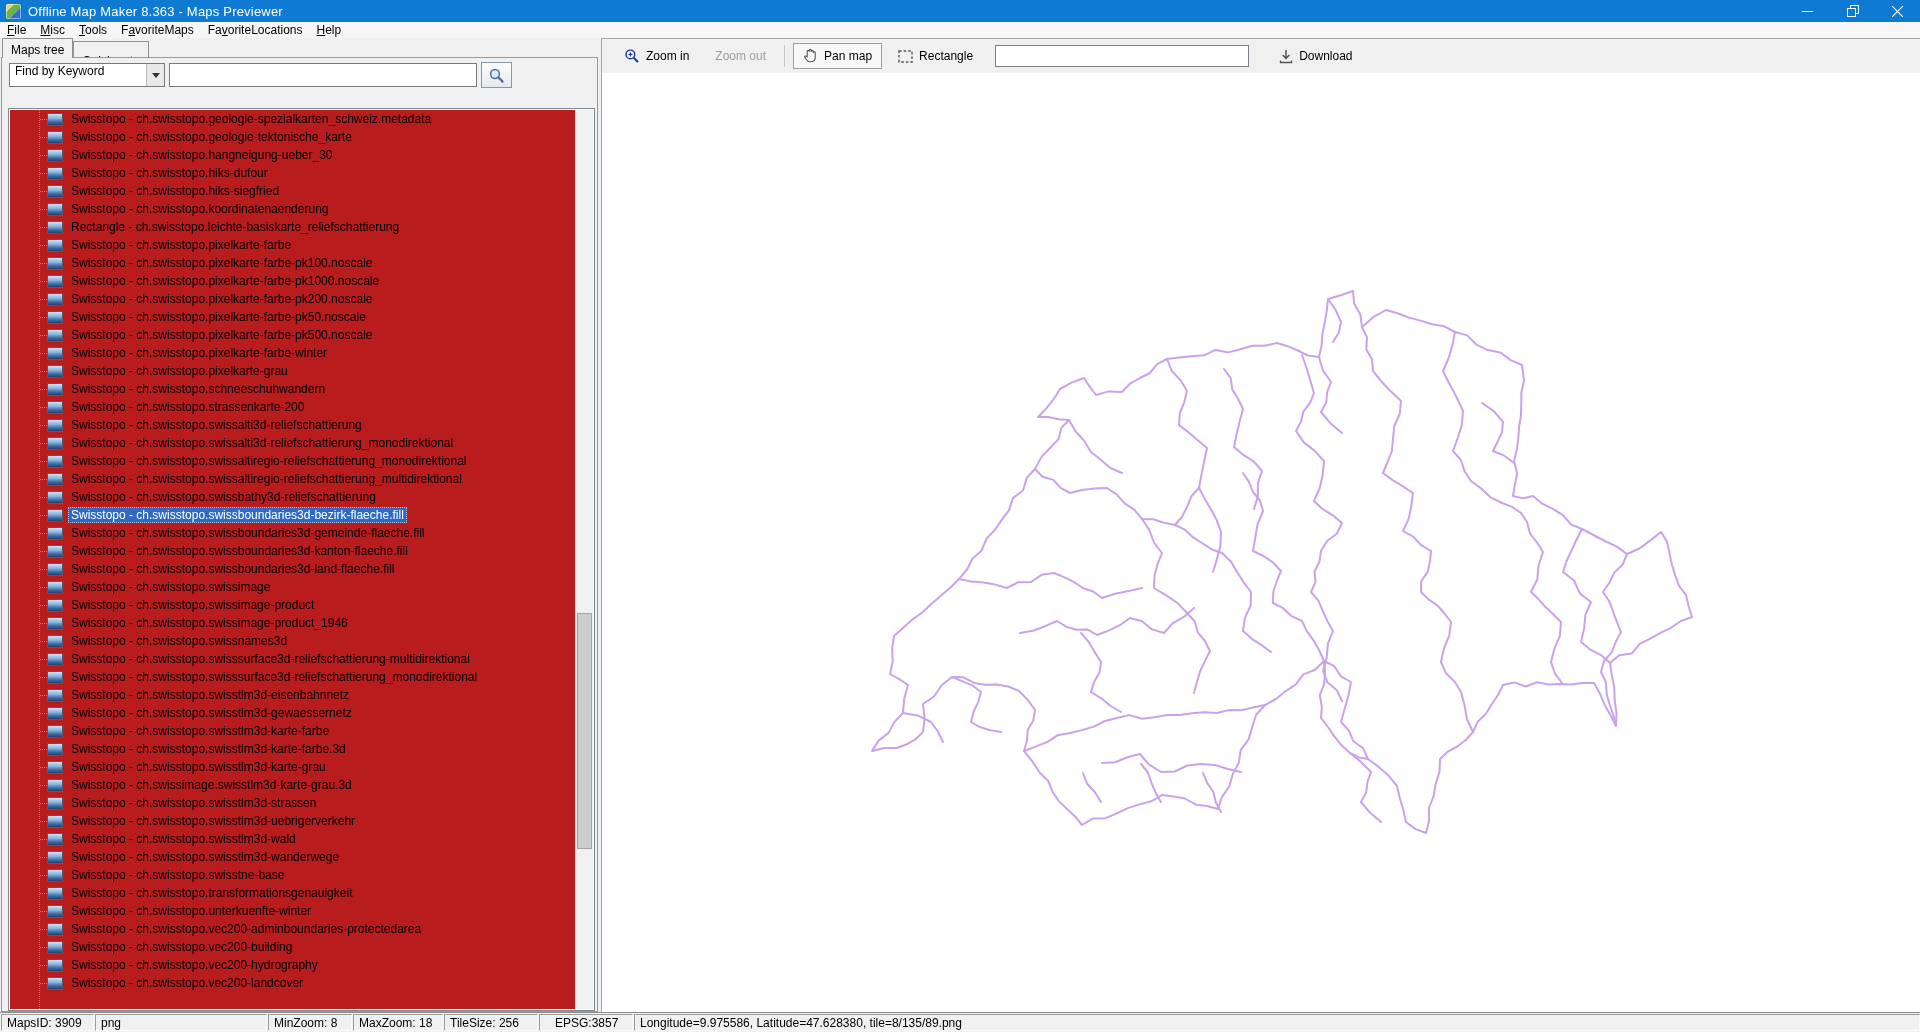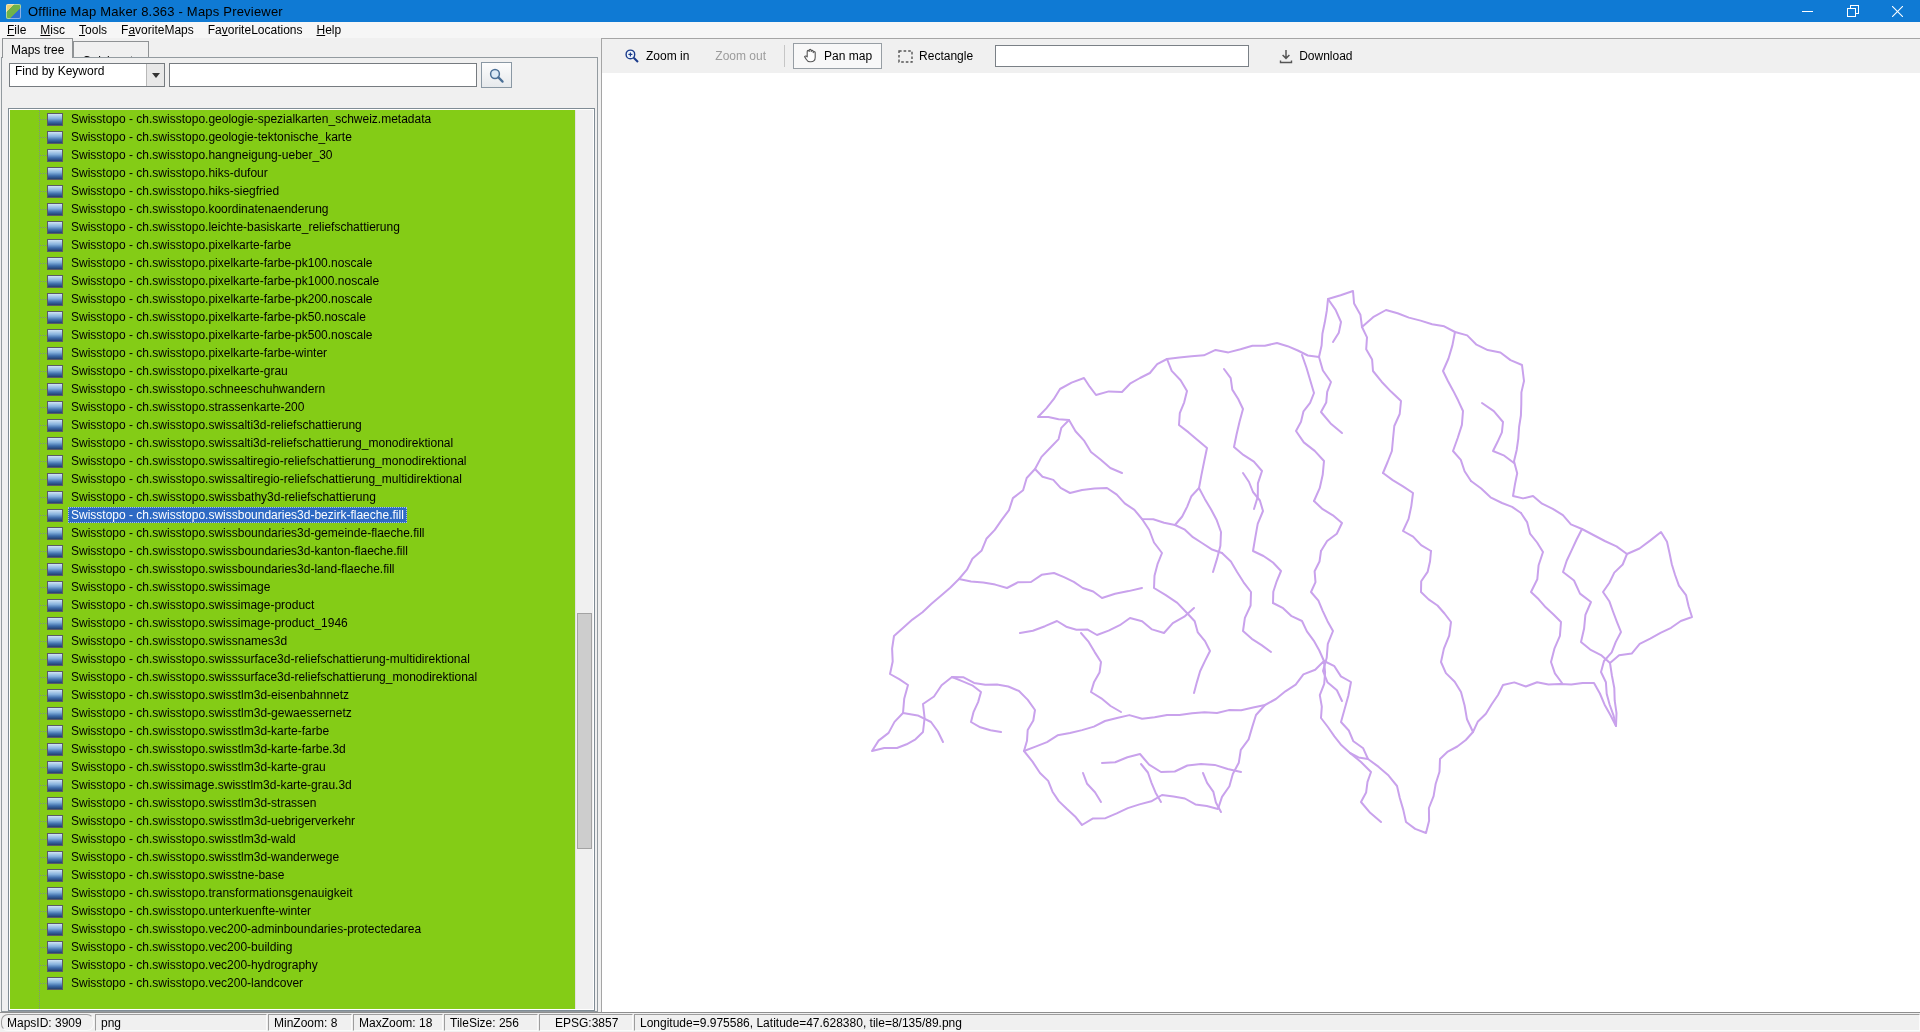--- a/index.html
+++ b/index.html
@@ -1,21 +1,21 @@
 <!DOCTYPE html>
 <html><head>
 <meta charset="utf-8">
 <style>
   html,body{margin:0;padding:0;background:#444;}
   .app{position:relative;width:1920px;height:1032px;background:#f0f0f0;
        font-family:"Liberation Sans",sans-serif;overflow:hidden;color:#000;}
 
   
   .titlebar{position:absolute;left:0;top:0;width:100%;height:22px;background:#0f7ad4;
-            display:flex;align-items:center;color:#000000;}
+            display:flex;align-items:center;color:#ffffff;}
   .app-icon{width:15px;height:15px;margin:0 7px 0 6px;border-radius:2px;
             background:linear-gradient(135deg,#e8d27a 0 30%,#6fb24a 30% 62%,#2f6fd0 62% 100%);
             box-shadow:inset 0 0 0 1px rgba(255,255,255,.45);}
   .title-text{font-size:13px;letter-spacing:.2px;}
   .win-controls{margin-left:auto;display:flex;height:100%;}
   .win-btn{width:45px;height:100%;display:flex;align-items:center;justify-content:center;}
   .win-btn svg{display:block;}
 
   
   .menubar{position:absolute;left:0;top:22px;width:100%;height:16px;background:#f6f6f6;
@@ -42,21 +42,21 @@
   .search-input{position:absolute;left:167px;top:5px;width:308px;height:24px;box-sizing:border-box;
                 border:1px solid #767b80;background:#fff;font-size:12px;padding:0 4px;outline:none;
                 font-family:"Liberation Sans",sans-serif;}
   .search-btn{position:absolute;left:479px;top:4px;width:31px;height:26px;box-sizing:border-box;
               border:1px solid #8a98a4;background:linear-gradient(#fdfdfd,#e6e9ec);
               display:flex;align-items:center;justify-content:center;}
 
   
   .listbox{position:absolute;left:6px;top:50px;width:587px;height:903px;box-sizing:border-box;
            border:1px solid #808c95;background:#fff;overflow:hidden;}
-  .rows{position:absolute;left:1px;top:1px;right:18px;bottom:1px;background:#84cc16;overflow:hidden;}
+  .rows{position:absolute;left:1px;top:1px;right:18px;bottom:1px;background:#b91c1c;overflow:hidden;}
   .tree-vline{position:absolute;left:29px;top:0;bottom:0;width:0;border-left:1px dotted #7e947e;}
   .trow{position:relative;height:18px;display:flex;align-items:center;padding-left:37px;white-space:nowrap;}
   .trow::before{content:'';position:absolute;left:30px;top:9px;width:7px;border-top:1px dotted #7e947e;}
   .ticon{flex:0 0 16px;width:16px;height:13px;margin-right:5px;box-sizing:border-box;border:1px solid #5a5a66;
          background:linear-gradient(180deg,#cfe3f4 0%,#86b2dd 40%,#3c6ca9 72%,#23406e 100%);}
   .rlabel{font-size:12px;padding:1px 3px;line-height:14px;}
   .trow.selected .rlabel{background:#2e6ac4;color:#fff;outline:1px dotted #aac4e8;outline-offset:-1px;}
   .vscroll{position:absolute;top:1px;right:1px;bottom:1px;width:17px;background:#f0f0f0;border-left:1px solid #e2e2e2;}
   .vthumb{position:absolute;left:1px;right:1px;top:56%;height:26%;background:#cdcdcd;border:1px solid #a3a3a3;}
 
@@ -74,21 +74,21 @@
   .tb-download{margin-left:18px;}
   .map-area{position:absolute;left:0;top:34px;right:0;bottom:0;background:#fff;overflow:hidden;}
   .map-area svg{position:absolute;left:0;top:0;}
 
   
   .statusbar{position:absolute;left:0;bottom:0;width:100%;height:20px;background:#f0f0f0;
              border-top:1px solid #8e8e8e;display:flex;font-size:12px;box-sizing:border-box;}
   .scell{box-sizing:border-box;margin:1px 0 1px 1px;padding:0 5px;display:flex;align-items:center;
          white-space:nowrap;overflow:hidden;
          border:1px solid;border-color:#9d9d9d #fbfbfb #fbfbfb #9d9d9d;}
-  .scell:nth-child(1){width:93px;border-radius:7px;}
+  .scell:nth-child(1){width:93px;}
   .scell:nth-child(2){width:172px;}
   .scell:nth-child(3){width:84px;}
   .scell:nth-child(4){width:90px;}
   .scell:nth-child(5){width:94px;}
   .scell:nth-child(6){width:94px;padding-left:15px;}
   .scell:nth-child(7){flex:1;}
 </style>
 </head>
 <body>
 
@@ -168,21 +168,21 @@
           <div class="trow">
             <span class="ticon"></span>
             <span class="rlabel">Swisstopo - ch.swisstopo.hiks-siegfried</span>
           </div>
           <div class="trow">
             <span class="ticon"></span>
             <span class="rlabel">Swisstopo - ch.swisstopo.koordinatenaenderung</span>
           </div>
           <div class="trow">
             <span class="ticon"></span>
-            <span class="rlabel">Swisstopo - ch.swisstopo.leichte-basiskarte_reliefschattierung</span>
+            <span class="rlabel">Rectangle - ch.swisstopo.leichte-basiskarte_reliefschattierung</span>
           </div>
           <div class="trow">
             <span class="ticon"></span>
             <span class="rlabel">Swisstopo - ch.swisstopo.pixelkarte-farbe</span>
           </div>
           <div class="trow">
             <span class="ticon"></span>
             <span class="rlabel">Swisstopo - ch.swisstopo.pixelkarte-farbe-pk100.noscale</span>
           </div>
           <div class="trow">

